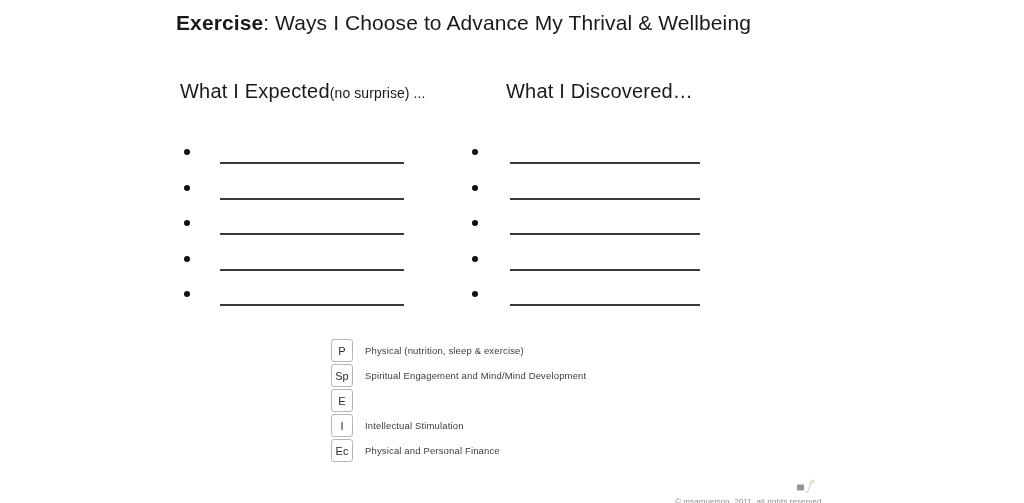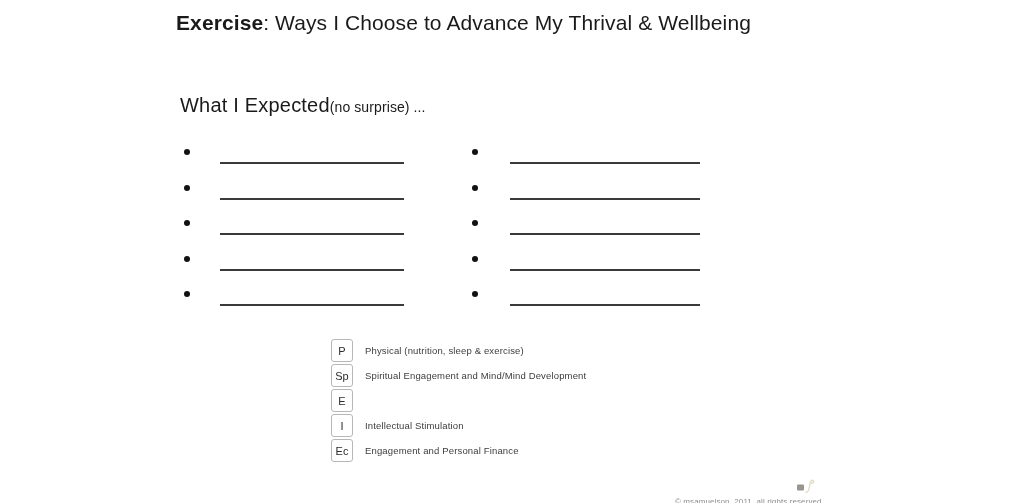--- a/index.html
+++ b/index.html
@@ -37,21 +37,20 @@
   }
   #slide-title .ttl-rest {
     font-weight: 400;
   }
 
   
   .col-header {
     position: absolute;
     white-space: nowrap;
     color: #1a1a1a;
-    margin-top: 14px;
   }
   #header-expected { left: 180px; top: 80px; }
   #header-discovered { left: 506px; top: 80px; }
   .col-header .hdr-main {
     font-size: 20px;
     font-weight: 400;
     letter-spacing: 0.2px;
   }
   .col-header .hdr-sub {
     font-size: 14px;
@@ -157,20 +156,23 @@
 <div id="slide">
 
   <div id="slide-title">
     <span class="ttl-strong">Exercise</span><span class="ttl-rest">:  Ways I Choose to Advance My Thrival &amp; Wellbeing</span>
   </div>
 
   <div class="col-header" id="header-expected">
     <span class="hdr-main">What I Expected</span><span class="hdr-sub">(no surprise) ...</span>
   </div>
 
+  <div class="col-header" id="header-discovered">
+    <span class="hdr-main">What I Discovered…</span>
+  </div>
 
   <div class="answer-column" id="column-expected">
     <div class="answer-row">
       <span class="answer-bullet"></span>
       <span class="answer-line"></span>
     </div>
     <div class="answer-row">
       <span class="answer-bullet"></span>
       <span class="answer-line"></span>
     </div>
@@ -222,21 +224,21 @@
     </div>
     <div class="legend-row">
       <span class="legend-abbr">E</span>
     </div>
     <div class="legend-row">
       <span class="legend-abbr">I</span>
       <span class="legend-label">Intellectual Stimulation</span>
     </div>
     <div class="legend-row">
       <span class="legend-abbr">Ec</span>
-      <span class="legend-label">Engagement and Personal Finance</span>
+      <span class="legend-label">Physical and Personal Finance</span>
     </div>
   </div>
 
   <div id="footer-credit">
     <span id="footer-logo">
       <svg width="26" height="18" viewBox="0 0 26 18" xmlns="http://www.w3.org/2000/svg">
         <rect x="1" y="6.5" width="7" height="6" rx="1" fill="#777066"></rect>
         <path d="M10 14.5 C12.5 14.2 13.2 11 13.6 8 C14 4.6 14.8 2.2 16.4 2.2 C17.6 2.2 18.1 3.4 17.4 4.4 C16.8 5.3 15.4 5.4 14.6 4.8" fill="none" stroke="#d8cdb4" stroke-width="1.4" stroke-linecap="round"></path>
       </svg>
     </span>

